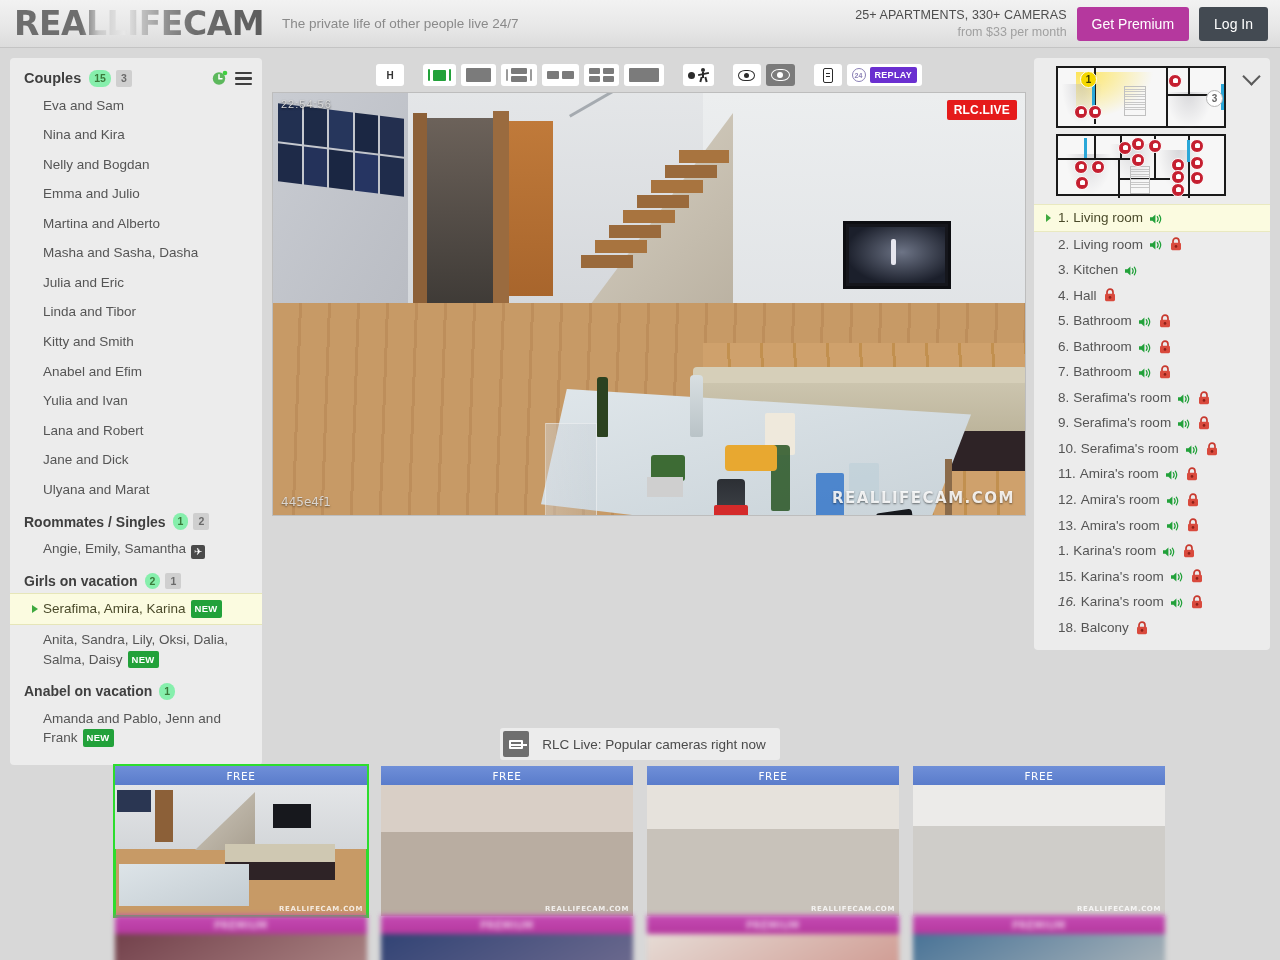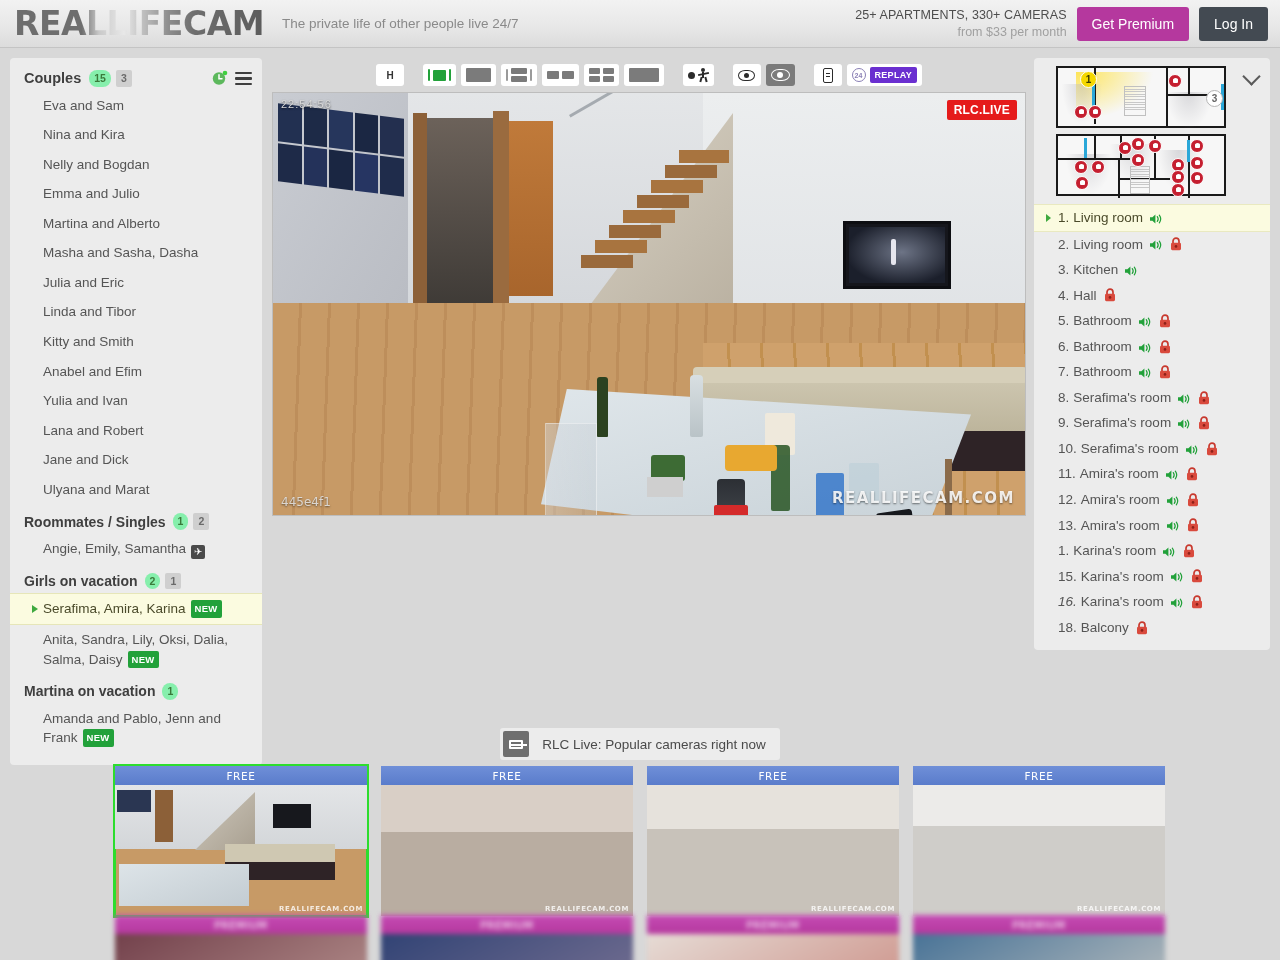--- a/index.html
+++ b/index.html
@@ -341,21 +341,21 @@
       <div class="sb-sub-head">
         <span>Girls on vacation</span>
         <span class="badges">
           <span class="badge green">2</span>
           <span class="badge grey">1</span>
         </span>
       </div>
       <div class="sb-item active"><span>Serafima, Amira, Karina</span><span class="tag-new">NEW</span></div>
       <div class="sb-item"><span>Anita, Sandra, Lily, Oksi, Dalia, Salma, Daisy</span><span class="tag-new">NEW</span></div>
       <div class="sb-sub-head">
-        <span>Martina on vacation</span>
+        <span>Anabel on vacation</span>
         <span class="badges">
           <span class="badge green">1</span>
         </span>
       </div>
       <div class="sb-item"><span>Amanda and Pablo, Jenn and Frank</span><span class="tag-new">NEW</span></div>
     </div>
 
   <div class="main">
     <div class="toolbar">
       <div class="tb">H</div>

